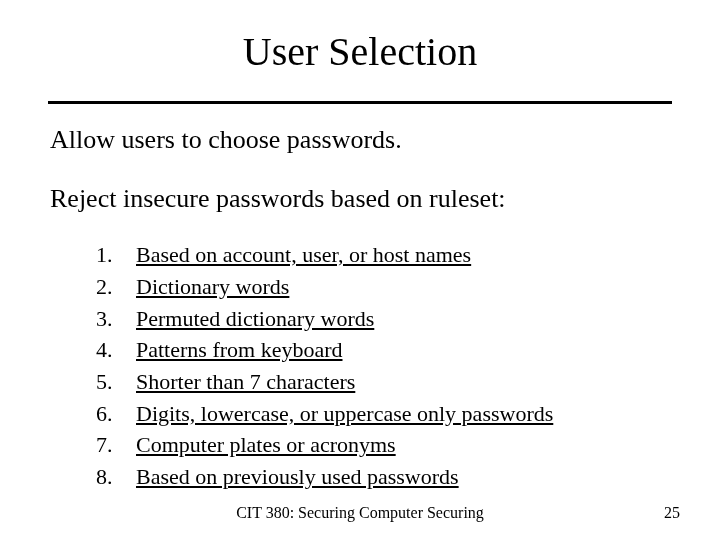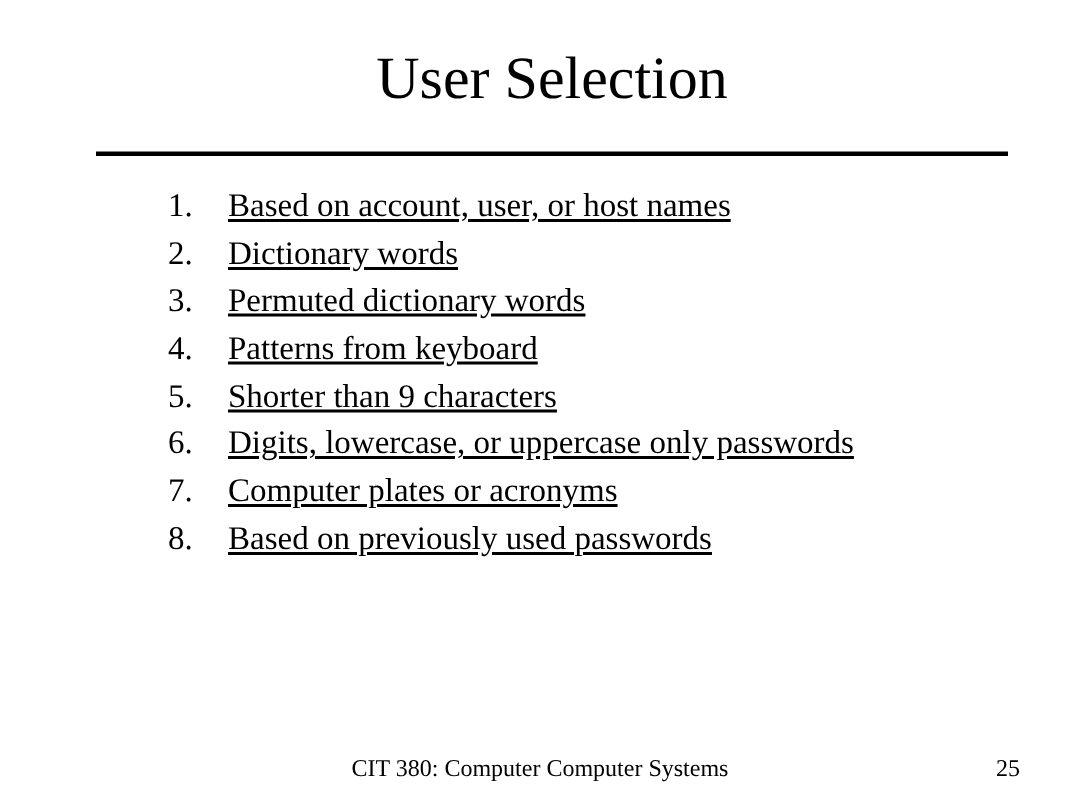--- a/index.html
+++ b/index.html
@@ -8,21 +8,21 @@
       height: 540px;
       background: #fff;
       font-family: "Times New Roman", Times, serif;
       color: #000;
       position: relative;
       overflow: hidden;
     }
     .slide {
       width: 100%;
       height: 100%;
-      padding: 28px 50px 0 66px;
+      padding: 28px 50px 0 50px;
       position: relative;
     }
     .title {
       text-align: center;
       font-size: 40px;
       font-weight: 400;
       padding-bottom: 10px;
       margin-bottom: 16px;
     }
     .rule {
@@ -71,53 +71,55 @@
       font-size: 16px;
     }
   </style>
 </head>
 <body>
 
 <div class="slide">
   <h1 class="title">User Selection</h1>
   <hr class="rule">
 
+  <p class="body-text">Allow users to choose passwords.</p>
+  <p class="body-text">Reject insecure passwords based on ruleset:</p>
 
   <div class="list">
     <div class="list-row">
       <span class="list-num">1.</span>
       <span class="list-text">Based on account, user, or host names</span>
     </div>
     <div class="list-row">
       <span class="list-num">2.</span>
       <span class="list-text">Dictionary words</span>
     </div>
     <div class="list-row">
       <span class="list-num">3.</span>
       <span class="list-text">Permuted dictionary words</span>
     </div>
     <div class="list-row">
       <span class="list-num">4.</span>
       <span class="list-text">Patterns from keyboard</span>
     </div>
     <div class="list-row">
       <span class="list-num">5.</span>
-      <span class="list-text">Shorter than 9 characters</span>
+      <span class="list-text">Shorter than 7 characters</span>
     </div>
     <div class="list-row">
       <span class="list-num">6.</span>
       <span class="list-text">Digits, lowercase, or uppercase only passwords</span>
     </div>
     <div class="list-row">
       <span class="list-num">7.</span>
       <span class="list-text">Computer plates or acronyms</span>
     </div>
     <div class="list-row">
       <span class="list-num">8.</span>
       <span class="list-text">Based on previously used passwords</span>
     </div>
   </div>
 
   <div class="footer">
-    <span class="footer-text">CIT 380: Computer Computer Systems</span>
+    <span class="footer-text">CIT 380: Securing Computer Securing</span>
   </div>
   <span class="page-num">25</span>
 </div>
 
 </body></html>

